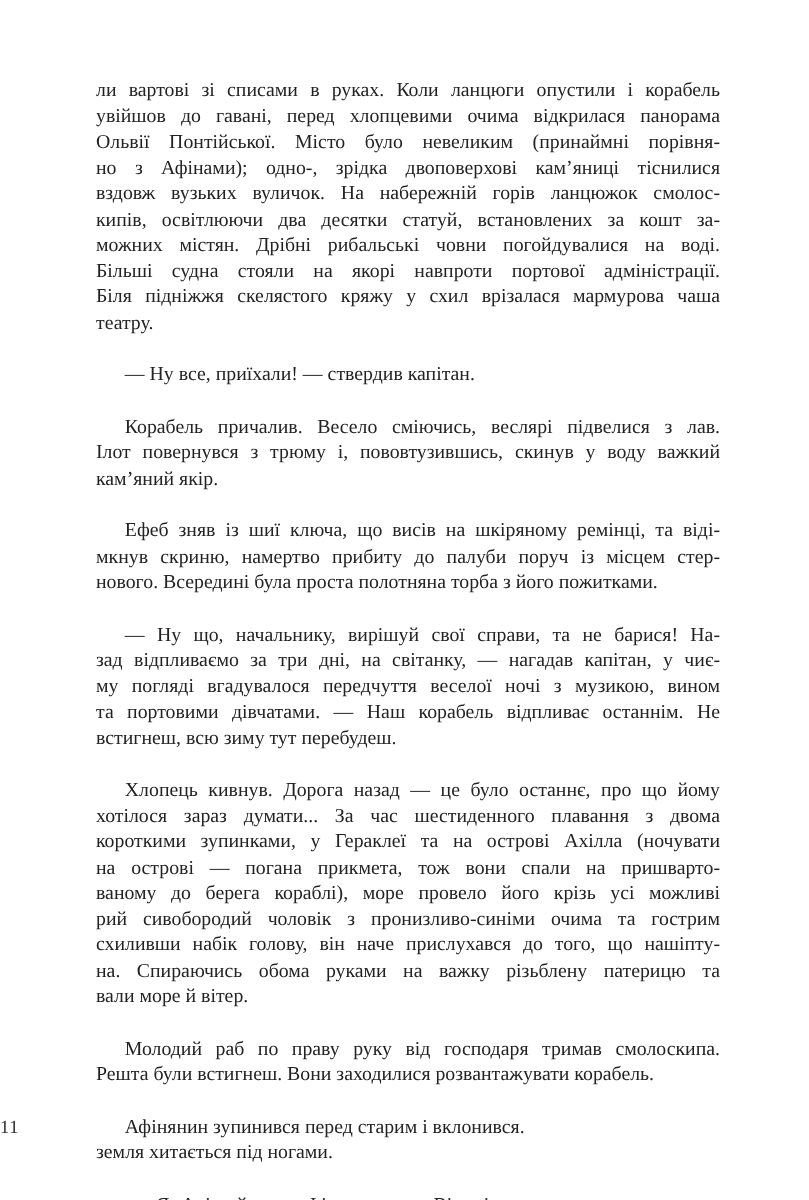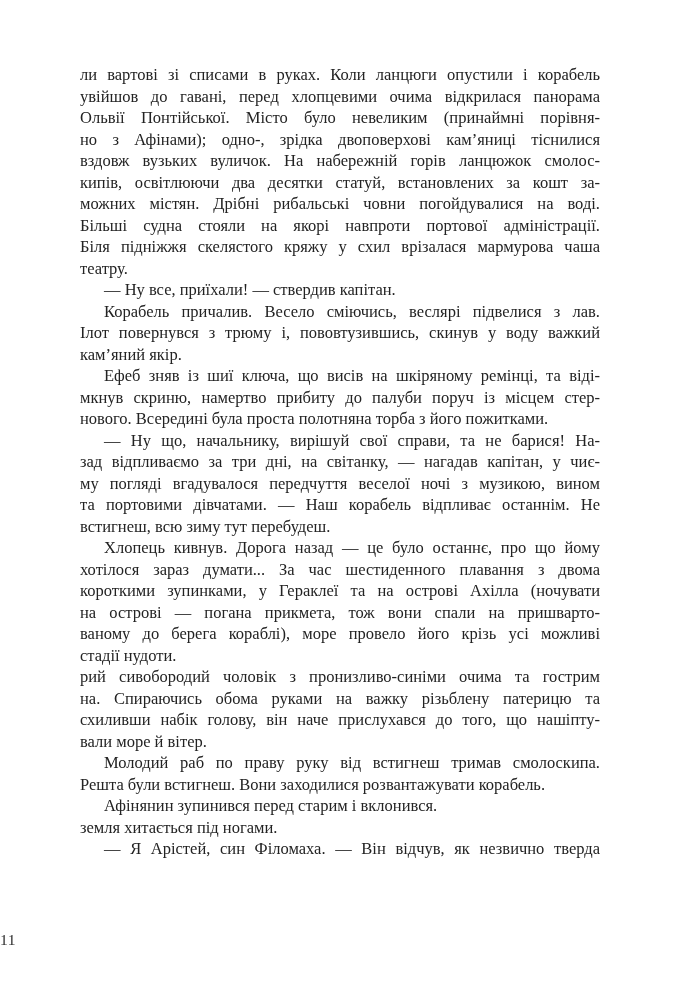--- a/index.html
+++ b/index.html
@@ -28,21 +28,21 @@
   .line {
     height: 21.5px;
     line-height: 21.5px;
     overflow: hidden;
     white-space: nowrap;        
     text-align: justify;
   }
   
   .line.fill { white-space: normal; text-align: justify; text-align-last: justify; }
   .line.last { white-space: normal; text-align: right; text-align-last: left; }
-  .line.indent { text-indent: 24px; }
+  .line.indent { text-indent: 24px; margin-top: 22px; }
   .page-number {
     position: absolute;
     left: 0;
     top: 931px;
     width: 674px;
     text-align: left;
     font-size: 15.5px;
     color: #2e2e2e;
     letter-spacing: 0.5px;
   }
@@ -83,30 +83,29 @@
         <div class="line fill">му погляді вгадувалося передчуття веселої ночі з музикою, вином</div>
         <div class="line fill">та портовими дівчатами. — Наш корабель відпливає останнім. Не</div>
         <div class="line last">встигнеш, всю зиму тут перебудеш.</div>
       </div>
       <div class="para">
         <div class="line fill indent">Хлопець кивнув. Дорога назад — це було останнє, про що йому</div>
         <div class="line fill">хотілося зараз думати... За час шестиденного плавання з двома</div>
         <div class="line fill">короткими зупинками, у Гераклеї та на острові Ахілла (ночувати</div>
         <div class="line fill">на острові — погана прикмета, тож вони спали на пришварто-</div>
         <div class="line fill">ваному до берега кораблі), море провело його крізь усі можливі</div>
-        <div class="line last">стадії нудоти.</div>
       </div>
       <div class="para">
         <div class="line fill">рий сивобородий чоловік з пронизливо-синіми очима та гострим</div>
+        <div class="line fill">схиливши набік голову, він наче прислухався до того, що нашіпту-</div>
         <div class="line fill">на. Спираючись обома руками на важку різьблену патерицю та</div>
-        <div class="line fill">схиливши набік голову, він наче прислухався до того, що нашіпту-</div>
         <div class="line last">вали море й вітер.</div>
       </div>
       <div class="para">
-        <div class="line fill indent">Молодий раб по праву руку від встигнеш тримав смолоскипа.</div>
+        <div class="line fill indent">Молодий раб по праву руку від господаря тримав смолоскипа.</div>
         <div class="line last">Решта були встигнеш. Вони заходилися розвантажувати корабель.</div>
       </div>
       <div class="para">
         <div class="line last indent">Афінянин зупинився перед старим і вклонився.</div>
       </div>
       <div class="para">
         <div class="line last">земля хитається під ногами.</div>
         <div class="line fill indent">— Я Арістей, син Філомаха. — Він відчув, як незвично тверда</div>
       </div>
     </div>

